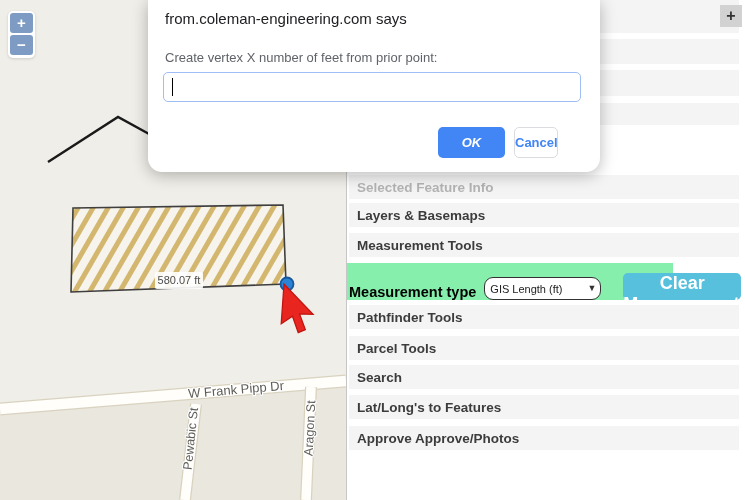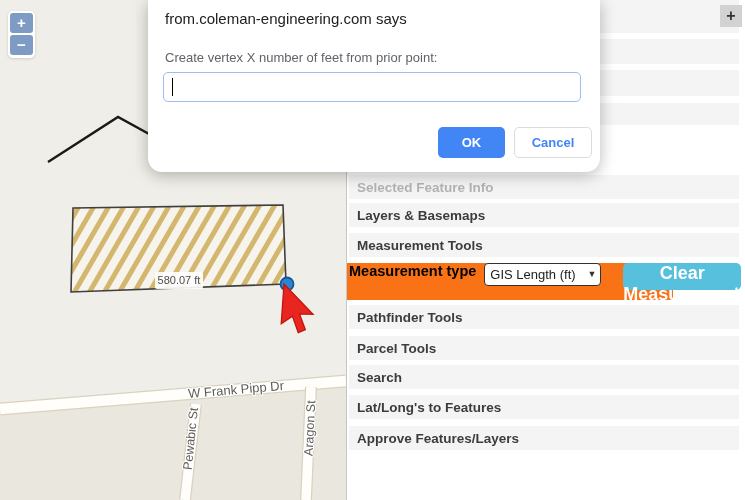--- a/index.html
+++ b/index.html
@@ -23,42 +23,42 @@
     font-size:15px; font-weight:bold; line-height:18px; text-align:center; cursor:pointer; }
 
   
   .sidebar { position:absolute; left:346px; top:0; width:399px; height:500px; background:#fff; border-left:1px solid #c6c6c6; }
   .panel-row { position:absolute; left:2px; width:390px; height:24px; background:#f4f4f4;
     display:flex; align-items:center; padding-left:8px; font-size:13.5px; font-weight:bold; color:#3c3c3c; cursor:pointer; }
   .panel-row.disabled { color:#b3b3b3; cursor:default; }
   .expand-btn { position:absolute; left:371px; top:5px; width:22px; height:22px; background:#d2d2d2; border:none;
     color:#333; font-size:16px; font-weight:bold; line-height:20px; text-align:center; cursor:pointer; }
 
-  .measure-row { position:absolute; left:0; top:263px; width:326px; height:37px; background:#f97316;
-    display:flex; align-items:flex-start; }
+  .measure-row { position:absolute; left:0; top:263px; width:326px; height:37px; background:#86efac;
+    display:flex; align-items:flex-end; }
   .measure-type-label { font-size:14.5px; font-weight:bold; color:#000; margin-left:2px; white-space:nowrap; }
   .select-wrap { position:relative; margin-left:8px; }
   .measure-select { appearance:none; -webkit-appearance:none; width:117px; height:23px; border:1px solid #333;
-    border-radius:4px; background:#fff; font-size:13px; color:#222; padding:0 18px 0 5px;
+    border-radius:9px; background:#fff; font-size:11px; color:#222; padding:0 18px 0 5px;
     font-family:"Liberation Sans", sans-serif; }
   .select-arrow { position:absolute; right:5px; top:6px; font-size:9px; color:#333; pointer-events:none; }
   .clear-btn { margin-left:22px; width:118px; height:27px; background:#56c0dd; border:none; border-radius:5px;
     color:#fff; font-size:18px; font-weight:bold; cursor:pointer; font-family:"Liberation Sans", sans-serif; }
 
   
   .dialog { position:absolute; left:148px; top:0; width:452px; height:172px; background:#fff;
     border-radius:0 0 14px 14px; box-shadow:0 3px 16px rgba(0,0,0,0.28); z-index:10; }
   .dialog-title { position:absolute; left:17px; top:10px; font-size:15px; color:#202124; }
   .dialog-message { position:absolute; left:17px; top:50px; font-size:13px; color:#5f6368;text-align:right; }
   .dialog-input { position:absolute; left:15px; top:72px; width:418px; height:30px; border:1.5px solid #9fbef5;
     border-radius:5px; font-size:13px; padding:0 8px; color:#202124; outline:none; }
   .caret { position:absolute; left:24px; top:78px; width:1px; height:18px; background:#000; }
   .dialog-ok { position:absolute; left:290px; top:127px; width:67px; height:31px; background:#4285f4; border:none;
-    border-radius:5px; color:#fff; font-size:13px; font-weight:bold; cursor:pointer; font-family:"Liberation Sans", sans-serif; }
-  .dialog-cancel { position:absolute; left:366px; top:127px; width:78px; height:31px; background:#fff;
+    border-radius:5px; color:#fff; font-size:13px; font-weight:bold; cursor:pointer; font-family:"Liberation Sans", sans-serif;font-style:italic; }
+  .dialog-cancel { position:absolute; left:366px; top:127px; width:44px; height:31px; background:#fff;
     border:1px solid #dadce0; border-radius:5px; color:#4285f4; font-size:13px; font-weight:bold; cursor:pointer;
     font-family:"Liberation Sans", sans-serif; }
 
   .cursor-layer { position:absolute; left:0; top:0; width:745px; height:500px; pointer-events:none; z-index:20; }
 </style>
 </head>
 <body>
 
 <div class="screen">
 
@@ -126,21 +126,21 @@
         </select>
         <span class="select-arrow">▼</span>
       </span>
       <button class="clear-btn">Clear Measurements</button>
     </div>
 
     <div class="panel-row" style="top:305px;">Pathfinder Tools</div>
     <div class="panel-row" style="top:336px;">Parcel Tools</div>
     <div class="panel-row" style="top:395px;">Lat/Long's to Features</div>
     <div class="panel-row" style="top:365px;">Search</div>
-    <div class="panel-row" style="top:426px;">Approve Features/Layers</div>
+    <div class="panel-row" style="top:426px;">Approve Approve/Photos</div>
   </div>
 
   <div class="dialog">
     <div class="dialog-title">from.coleman-engineering.com says</div>
     <div class="dialog-message">Create vertex X number of feet from prior point:</div>
     <input class="dialog-input" type="text" value="" style="">
     <div class="caret"></div>
     <button class="dialog-ok">OK</button>
     <button class="dialog-cancel">Cancel</button>
   </div>

